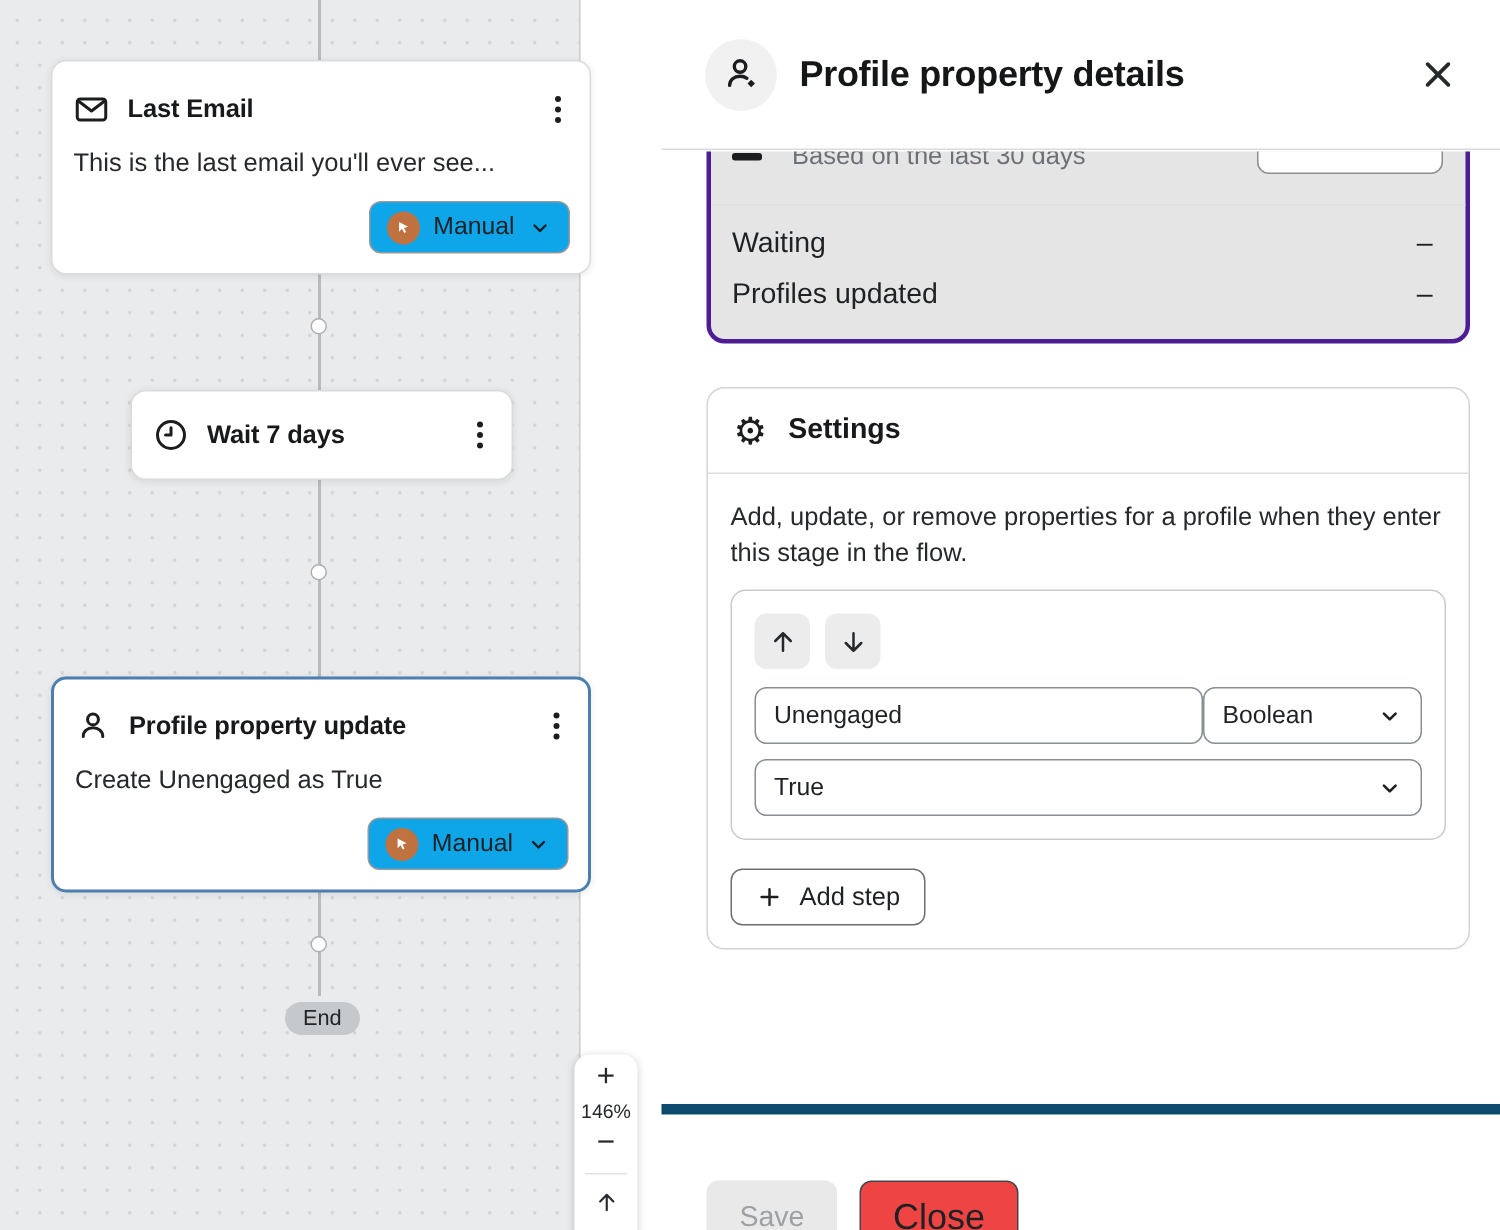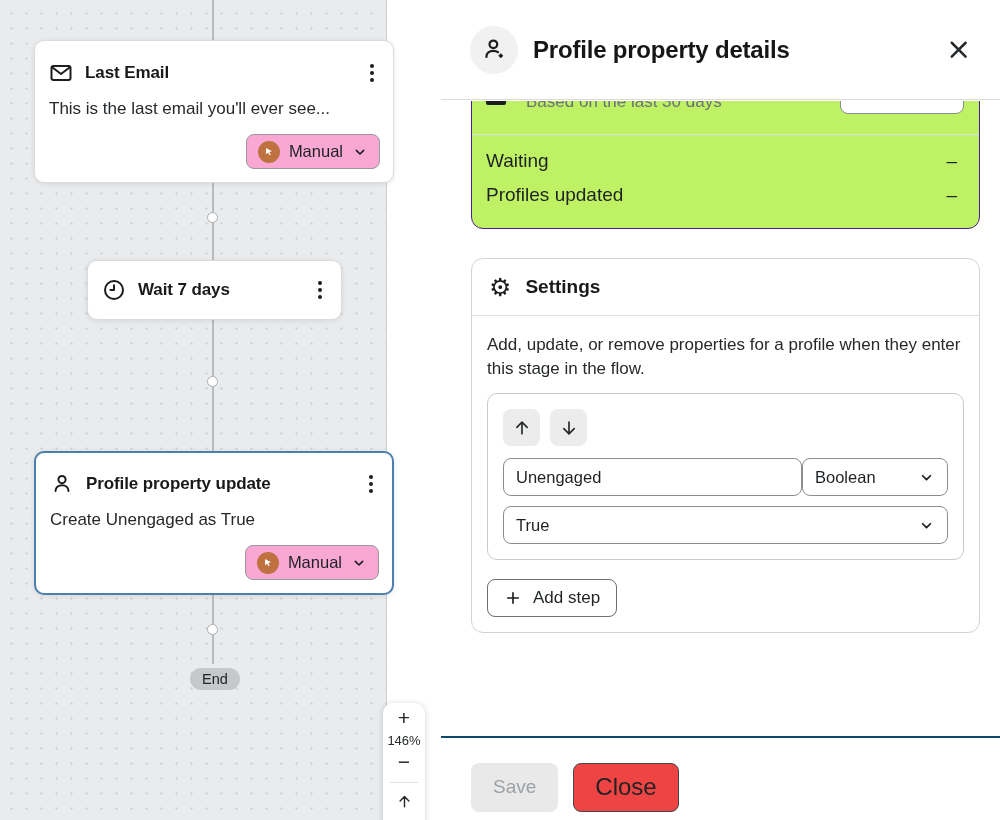--- a/index.html
+++ b/index.html
@@ -37,21 +37,21 @@
   .node-head { display:flex; align-items:center; gap:12px; padding:0 14px; margin-top:20px; }
   .card-wait .node-head { margin-top:17px; }
   .card-update .node-head { margin-top:19px; }
   .node-title { font-size:17px; font-weight:700; color:#17191b; letter-spacing:-.1px; }
   .kebab-btn { margin-left:auto; background:none; border:none; padding:2px 4px; cursor:pointer; }
   .node-desc { padding:0 14px; margin-top:14px; font-size:17px; color:#26292b; }
   .node-footer { display:flex; justify-content:flex-end; padding:0 13px; margin-top:15px; }
 
   .trigger-btn {
     display:inline-flex; align-items:center; gap:9px; height:35px; padding:0 11px;
-    background:#f9a8d4; border:1px solid #96989b; border-radius:8px; font-size:16.5px; color:#1f2224;
+    background:#0ea5e9; border:1px solid #96989b; border-radius:8px; font-size:16.5px; color:#1f2224;
     cursor:pointer; font-family:inherit;
   }
   .trigger-dot {
     width:22px; height:22px; border-radius:50%; background:#bf7140;
     display:flex; align-items:center; justify-content:center;
   }
 
   .end-badge {
     position:absolute; left:190px; top:668px; height:22px; padding:0 12px;
     background:#c6c9cb; border-radius:11px; color:#232527; font-size:14.5px;
@@ -78,21 +78,21 @@
   }
   .avatar {
     width:48px; height:48px; border-radius:50%; background:#f1f1f2; flex:none;
     display:flex; align-items:center; justify-content:center;
   }
   .panel-title { font-size:24px; font-weight:700; color:#141617; margin-left:15px; letter-spacing:-.2px; }
   .panel-close { margin-left:auto; background:none; border:none; padding:4px; cursor:pointer; }
 
   .panel-content { position:absolute; top:101px; bottom:84px; left:0; right:0; overflow:hidden; padding:0 20px 0 30px; }
 
-  .stats-card { position:relative; margin-top:-36px; height:164px; border:1px solid #4c1d95; border-radius:12px; background:#bef264; }
+  .stats-card { position:relative; margin-top:-36px; height:164px; border:3px solid #4c1d95; border-radius:12px; background:#e5e5e5; }
   .stats-bar-icon { position:absolute; left:14px; top:34px; width:20px; height:5px; background:#1b1d1f; border-radius:2px; }
   .stats-subtitle { position:absolute; left:54px; top:26px; font-size:17px; color:#6d7175; }
   .stats-partial-btn { position:absolute; right:15px; top:12px; width:124px; height:36px; border:1px solid #8a8d90; border-radius:8px; background:#fff; cursor:pointer; }
   .stats-divider { position:absolute; left:0; right:0; top:68px; height:1px; background:#dcdee0; }
   .stats-row { position:absolute; left:14px; right:22px; display:flex; justify-content:space-between; font-size:19px; color:#1f2224; }
   .stats-row.r1 { top:84px; } .stats-row.r2 { top:118px; }
   .stat-value { font-size:19px; color:#1f2224; }
 
   .settings-card { margin-top:29px; border:1px solid #d1d4d6; border-radius:12px; background:#fff; }
   .settings-head { display:flex; align-items:center; gap:14px; height:57px; padding:0 17px; border-bottom:1px solid #dcdee0; }
@@ -121,22 +121,22 @@
   .select-type { width:146px; flex:none; }
   .select-value { margin-top:10px; }
 
   .add-step-btn {
     margin-top:19px; display:inline-flex; align-items:center; gap:11px; height:38px;
     padding:0 16px; background:#fff; border:1px solid #6b6f74; border-radius:8px;
     font-size:17px; color:#1f2224; font-family:inherit; cursor:pointer;
   }
 
   .panel-footer {
-    position:absolute; left:0; right:0; bottom:0; height:84px; border-top:2px solid #0c4a6e;
-    display:flex; align-items:center; gap:15px; padding:16px 0 0 30px; background:#fff;
+    position:absolute; left:0; right:0; bottom:0; height:84px; border-top:7px solid #0c4a6e;
+    display:flex; align-items:flex-start; gap:15px; padding:44px 0 0 30px; background:#fff;
   }
   .save-btn {
     height:49px; padding:0 22px; background:#e9e9ea; color:#9da1a4; border:none;
     border-radius:8px; font-size:19px; font-family:inherit;
   }
   .close-footer-btn {
     height:49px; padding:0 21px; background:#ef4444; color:#1f2224; border:1.5px solid #43464a;
     border-radius:8px; font-size:24px; font-family:inherit; cursor:pointer;
   }
 </style>

